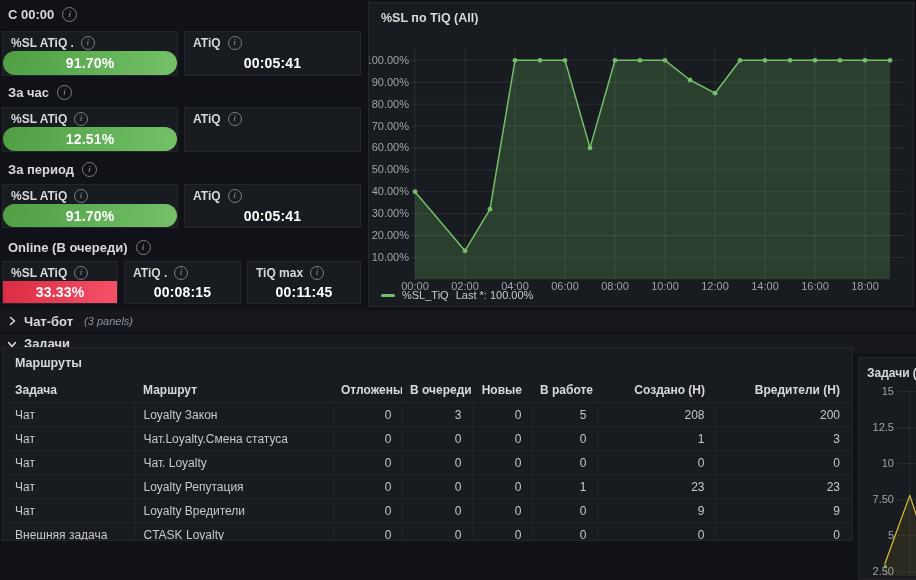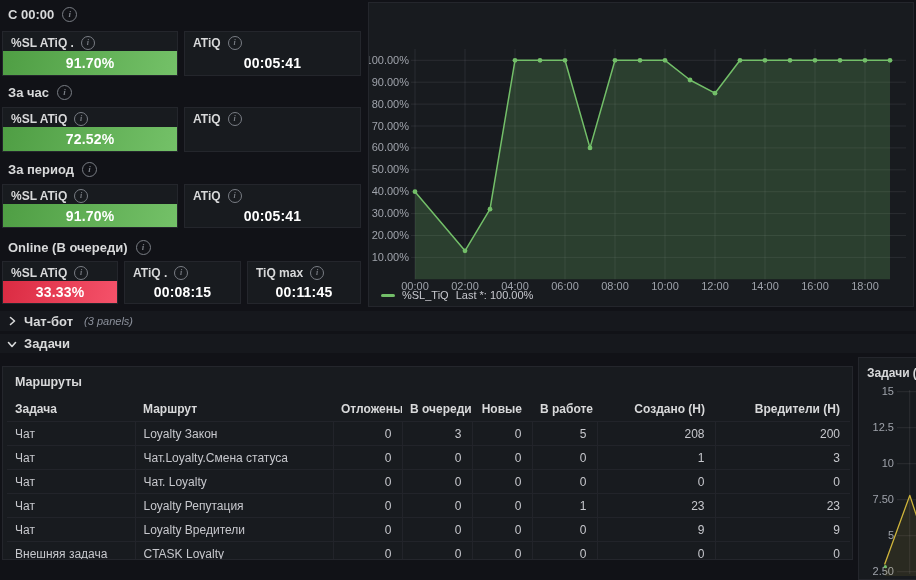--- a/index.html
+++ b/index.html
@@ -28,21 +28,21 @@
   }
   .stat-title{
     display:flex;align-items:center;gap:7px;padding:4px 8px 1px 8px;
     color:#d8d9da;font-size:12px;font-weight:600;white-space:nowrap;overflow:hidden;
   }
   .stat-title .info-icon{width:12px;height:12px;line-height:11px;font-size:8px;}
   .stat-value{
     flex:1;display:flex;align-items:center;justify-content:center;
     color:#ffffff;font-size:14px;font-weight:700;letter-spacing:.2px;
   }
-  .stat-panel.green .stat-value{background:linear-gradient(105deg,#4f9e44,#74c168);}
+  .stat-panel.green .stat-value{background:linear-gradient(105deg,#4f9e44,#74c168);border-radius:12px;}
   .stat-panel.red .stat-value{background:linear-gradient(105deg,#da2b42,#f5526a);}
   
   .panel{
     position:absolute;background:#181b1f;border:1px solid #24262c;box-sizing:border-box;overflow:hidden;
   }
   .panel-title{
     color:#d8d9da;font-size:12.5px;font-weight:600;padding:8px 12px 2px 12px;white-space:nowrap;
   }
   
   .dash-row{
@@ -102,21 +102,21 @@
 
 <div class="section-label" style="top:84px">
   <span>За час</span>
   <span class="info-icon">i</span>
 </div>
 <div class="stat-panel green" style="left:2px;top:107px;width:176px;height:45px">
   <div class="stat-title">
     <span>%SL ATiQ</span>
     <span class="info-icon">i</span>
   </div>
-  <div class="stat-value">72.52%</div>
+  <div class="stat-value">12.51%</div>
 </div>
 <div class="stat-panel" style="left:184px;top:107px;width:177px;height:45px">
   <div class="stat-title">
     <span>ATiQ</span>
     <span class="info-icon">i</span>
   </div>
 </div>
 
 <div class="section-label" style="top:161px">
   <span>За период</span>
@@ -157,20 +157,21 @@
 </div>
 <div class="stat-panel" style="left:247px;top:261px;width:114px;height:43px">
   <div class="stat-title">
     <span>TiQ max</span>
     <span class="info-icon">i</span>
   </div>
   <div class="stat-value">00:11:45</div>
 </div>
 
 <div class="panel" style="left:368px;top:2px;width:546px;height:305px">
+  <div class="panel-title">%SL по TiQ (All)</div>
   <svg id="chart-main" class="abs" style="left:0;top:0" width="544" height="303">
       <line x1="42" y1="57.30000000000001" x2="537" y2="57.30000000000001" stroke="rgba(204,204,220,0.10)" stroke-width="1"></line>
       <text x="40" y="60.80000000000001" text-anchor="end" fill="#9fa3ab" font-size="11">100.00%</text>
       <line x1="42" y1="79.20000000000002" x2="537" y2="79.20000000000002" stroke="rgba(204,204,220,0.10)" stroke-width="1"></line>
       <text x="40" y="82.70000000000002" text-anchor="end" fill="#9fa3ab" font-size="11">90.00%</text>
       <line x1="42" y1="101.10000000000002" x2="537" y2="101.10000000000002" stroke="rgba(204,204,220,0.10)" stroke-width="1"></line>
       <text x="40" y="104.60000000000002" text-anchor="end" fill="#9fa3ab" font-size="11">80.00%</text>
       <line x1="42" y1="123.00000000000003" x2="537" y2="123.00000000000003" stroke="rgba(204,204,220,0.10)" stroke-width="1"></line>
       <text x="40" y="126.50000000000003" text-anchor="end" fill="#9fa3ab" font-size="11">70.00%</text>
       <line x1="42" y1="144.9" x2="537" y2="144.9" stroke="rgba(204,204,220,0.10)" stroke-width="1"></line>
@@ -242,21 +243,21 @@
   <span class="row-note">(3 panels)</span>
 </div>
 
 <div class="dash-row" style="top:334px;height:19px">
   <svg class="chev" width="10" height="10" viewBox="0 0 10 10">
     <polyline points="1.5,3.5 5,7.5 8.5,3.5" fill="none" stroke="#d8d9da" stroke-width="1.6" stroke-linecap="round" stroke-linejoin="round"></polyline>
   </svg>
   <span>Задачи</span>
 </div>
 
-<div class="panel" style="left:2px;top:366px;width:851px;height:194px">
+<div class="panel" style="left:2px;top:347px;width:851px;height:194px">
   <div class="panel-title">Маршруты</div>
   <table class="routes-table">
     <colgroup>
       <col style="width:128px">
         <col style="width:198px">
         <col style="width:69px">
         <col style="width:70px">
       <col style="width:60px">
         <col style="width:65px">
         <col style="width:118px">

